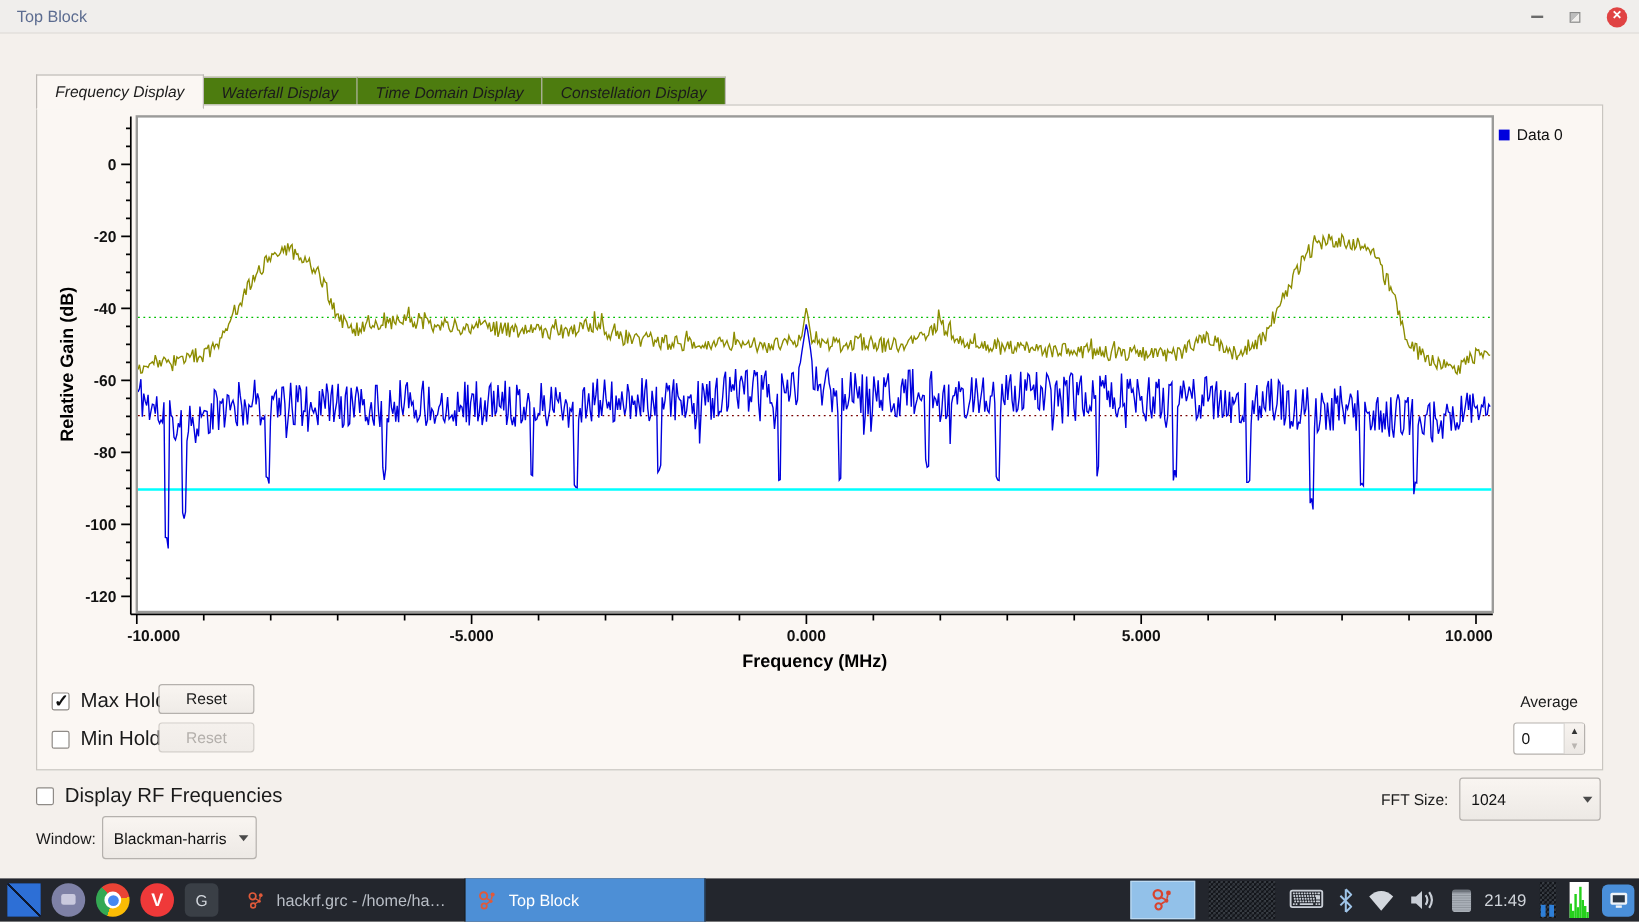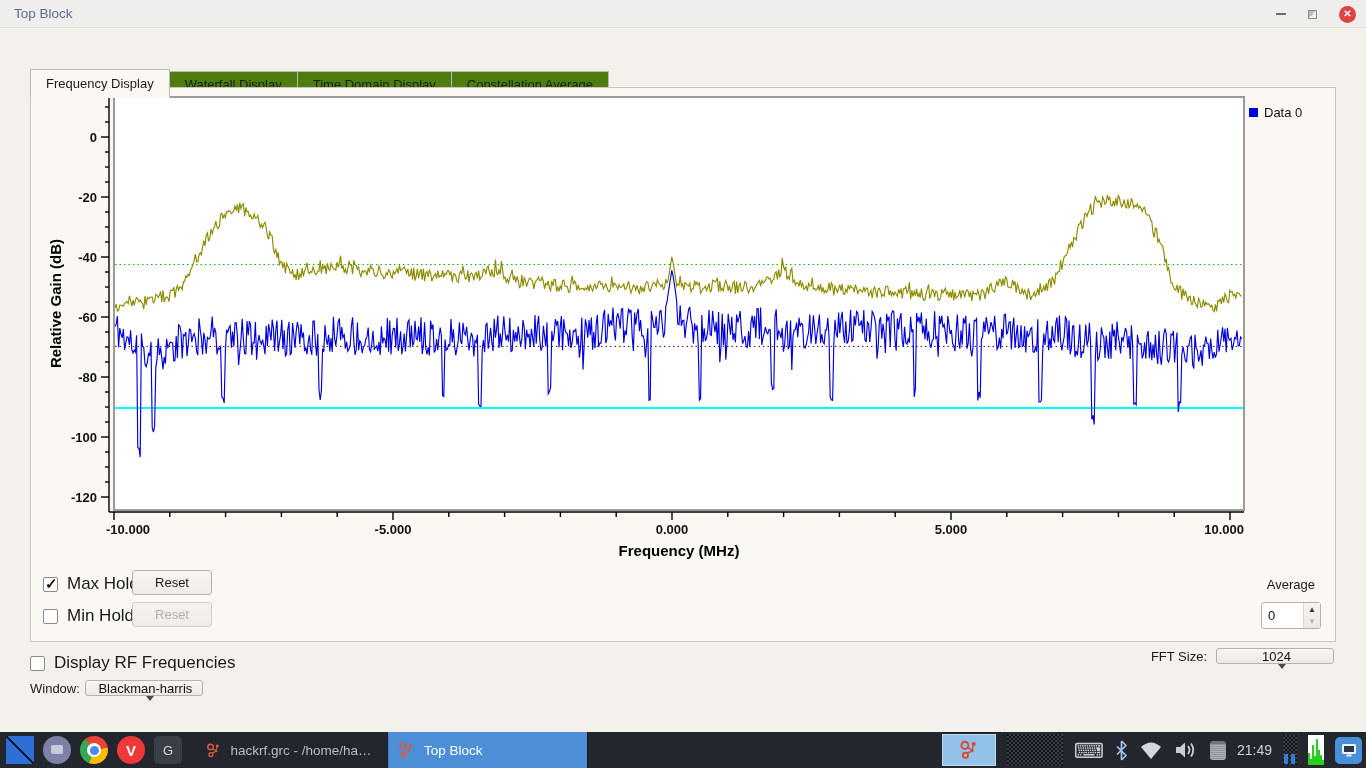--- a/index.html
+++ b/index.html
@@ -15,21 +15,21 @@
     display:flex; align-items:center; gap:22px; }
   .btn-min { width:10px; height:2px; background:#6b6b6b; }
   .btn-max { width:9px; height:9px; border:1.5px solid #8a8a8a;
     background:linear-gradient(135deg,#bdbdbd 50%,#f0eeec 50%); }
   .btn-close { width:17px; height:17px; border-radius:50%; background:#e04343;
     color:#fff; font-size:10px; font-weight:bold; display:flex;
     align-items:center; justify-content:center; line-height:1; }
   .btn-close::before { content:"✕"; }
 
   
-  .tabbar { position:absolute; left:30px; top:71px; display:flex; }
+  .tabbar { position:absolute; left:30px; top:64px; display:flex;font-style:italic; }
   .tab { height:27px; padding:0 15px; font-size:13px; color:#1b1b1b;
     background:#4d7c0f; border:1px solid #bdb9b5; border-left:none;
     display:flex; align-items:center; }
   .tab:first-child { border-left:1px solid #bdb9b5; }
   .tab.active { background:#fbf7f3; height:29px; margin-top:-2px;
     border-bottom:1px solid #fbf7f3; position:relative; z-index:3;
     border-left:1px solid #bdb9b5; }
 
   
   .panel { position:absolute; left:30px; top:87px; width:1306px; height:555px;
@@ -63,23 +63,23 @@
   .spin-btns { width:17px; border-left:1px solid #d8d4d0; display:flex;
     flex-direction:column; background:linear-gradient(#f7f3ef,#ece8e4); }
   .spin-up,.spin-down { flex:1; font-size:8px; display:flex; align-items:center;
     justify-content:center; color:#333; }
   .spin-down { color:#b9b5b1; }
 
   
   .rf-row { position:absolute; left:30px; top:653px; display:flex; align-items:center; }
   .fft-row { position:absolute; right:32px; top:648px; display:flex; align-items:center; }
   .win-row { position:absolute; left:30px; top:680px; display:flex; align-items:center; }
-  .combo { height:16px; background:linear-gradient(#f9f5f1,#edE9e5);
+  .combo { height:36px; background:linear-gradient(#f9f5f1,#edE9e5);
     border:1px solid #b5b1ad; border-radius:3px; display:flex; align-items:center;
-    font-size:13px; color:#111; padding:0 6px 0 9px;flex-direction:column; }
+    font-size:13px; color:#111; padding:0 6px 0 9px; }
   .combo .combo-text { flex:1; }
   .combo .arrow { width:0; height:0; border-left:4.5px solid transparent;
     border-right:4.5px solid transparent; border-top:5px solid #4a4a4a; margin-left:10px; }
   .plain-label { font-size:13px; color:#1a1a1a; }
 
   
   .taskbar { position:absolute; left:0; top:732px; width:1366px; height:36px;
     background:#23262d; display:flex; align-items:center; }
   .launchers { display:flex; align-items:center; gap:9px; margin-left:6px; }
   .licon { width:28px; height:28px; flex:0 0 auto; }
@@ -140,21 +140,21 @@
     <div class="btn-min"></div>
     <div class="btn-max"></div>
     <div class="btn-close" style="background: rgb(224, 67, 67);"></div>
   </div>
 </div>
 
 <div class="tabbar">
   <div class="tab active">Frequency Display</div>
   <div class="tab">Waterfall Display</div>
   <div class="tab">Time Domain Display</div>
-  <div class="tab">Constellation Average</div>
+  <div class="tab">Constellation Display</div>
 </div>
 
 <div class="panel">
   <svg id="plot-svg" width="1306" height="475">
       <rect x="83" y="9" width="1130" height="413" fill="#ffffff" stroke="#9b9b99" stroke-width="2"></rect>
       <defs>
         <clipPath id="cv">
           <rect x="84" y="10" width="1128" height="411"></rect>
         </clipPath>
       </defs>

